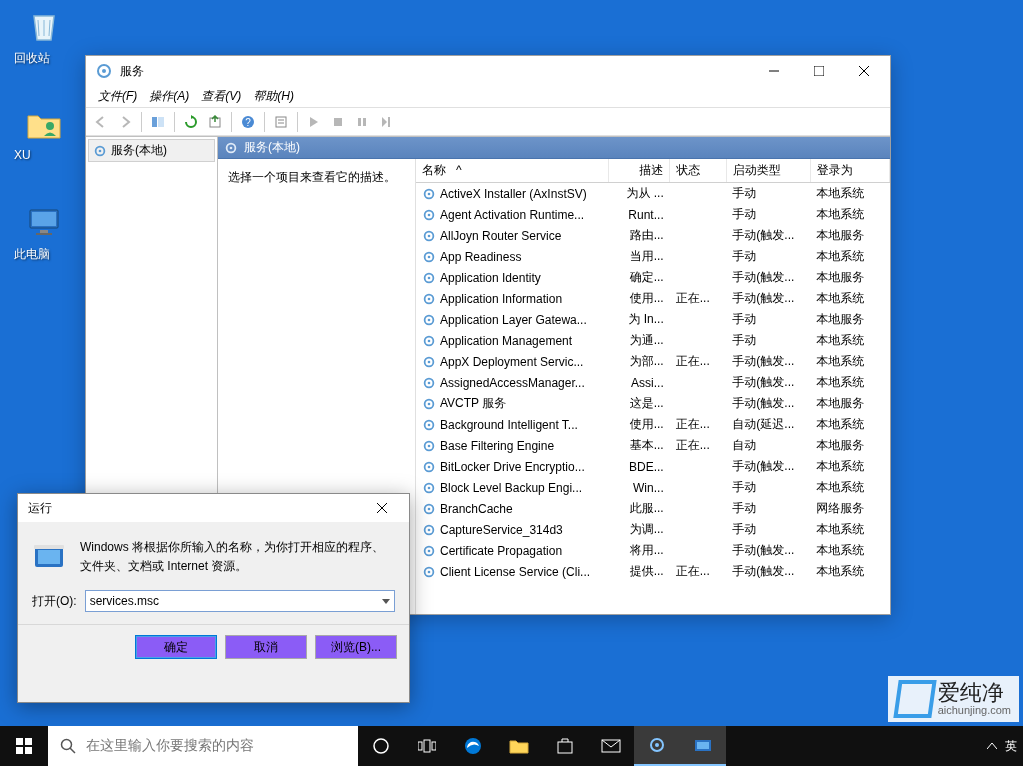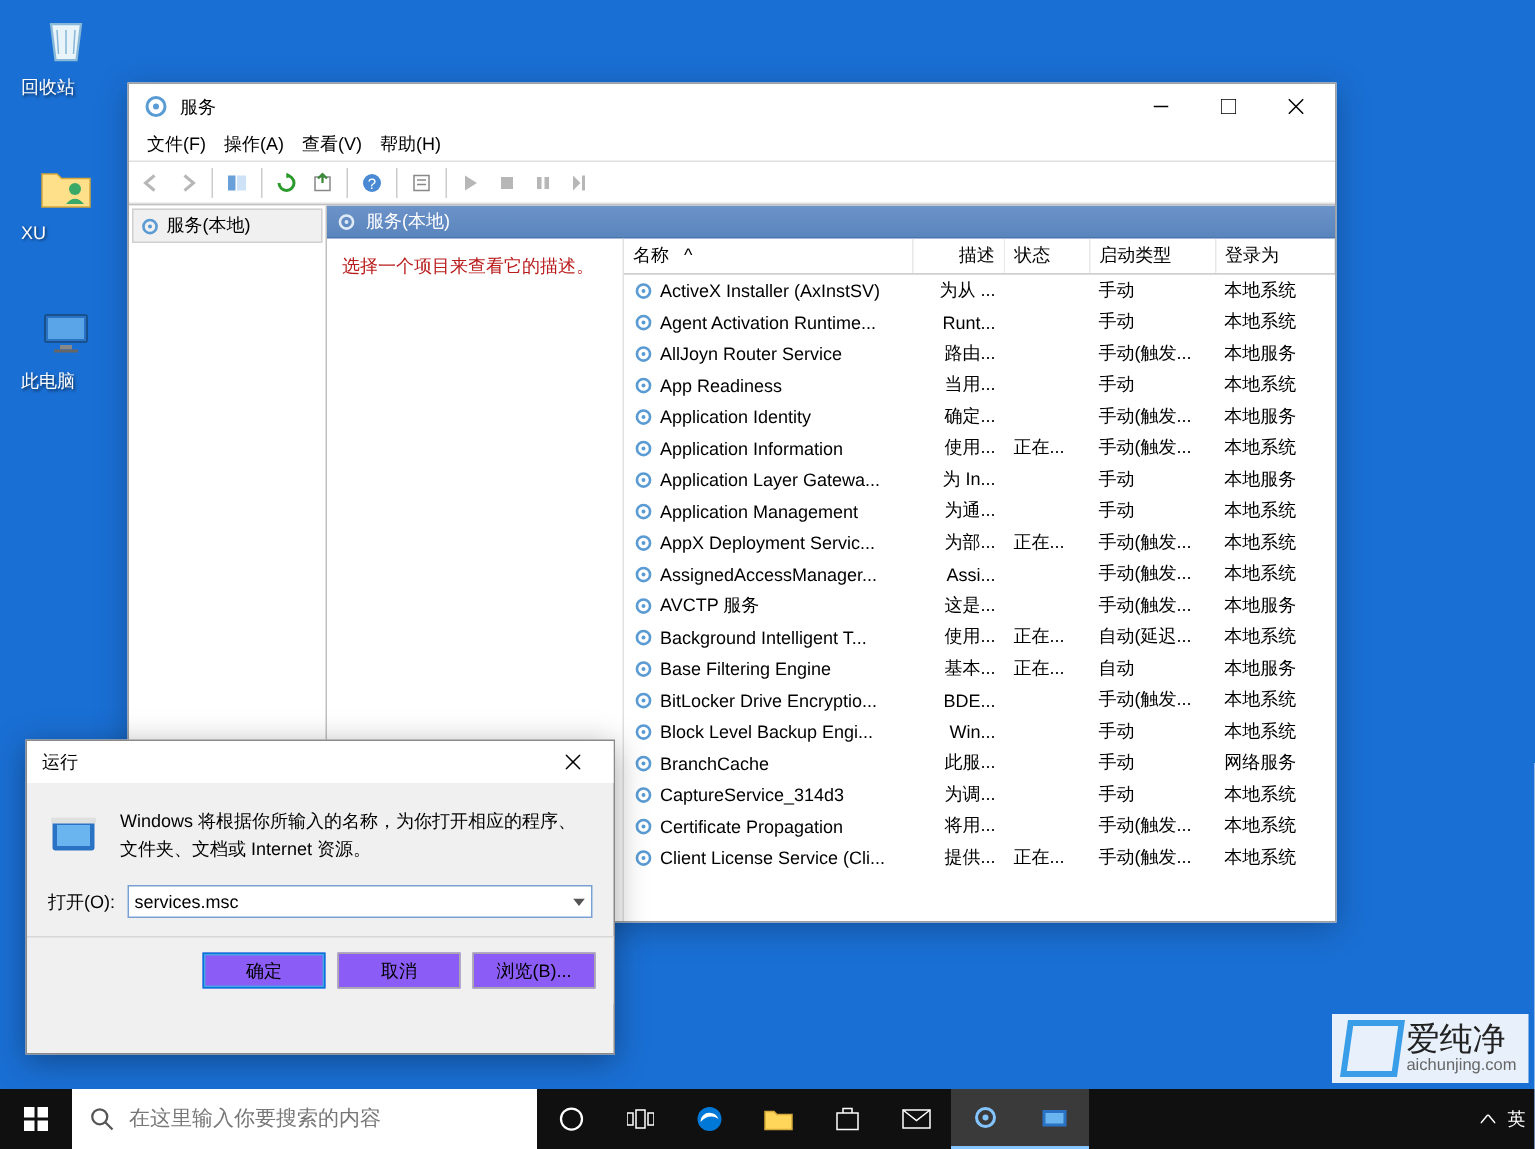--- a/index.html
+++ b/index.html
@@ -43,20 +43,21 @@
 .titlebar .winbtns { display:flex;}
 .titlebar .winbtn {
   width: 45px; height: 28px;
   display:flex;align-items:center;justify-content:center;
   color:#555; font-size:10px;
 }
 .menubar {
   height: 22px; display:flex; align-items:center; gap:12px;
   padding: 0 12px; font-size:12px; color:#000;
   border-bottom: 1px solid #e0e0e0;
+  font-style: italic;
 }
 .menubar span{cursor:default;}
 .toolbar {
   height: 28px; display:flex;align-items:center;gap:2px;
   padding: 0 4px;
   border-bottom:1px solid #e0e0e0;
 }
 .tbtn {
   width: 22px; height:22px;
   display:flex;align-items:center;justify-content:center;
@@ -79,21 +80,21 @@
 .right-pane { flex:1; display:flex;flex-direction:column; }
 .hdr-bar{
   height:22px;background:linear-gradient(#6d94c9,#5a84bd);
   color:#fff;display:flex;align-items:center;padding:0 6px;
   border-bottom:1px solid #4a74ad;
 }
 .hdr-bar .gear{margin-right:6px;}
 .content-split{flex:1;display:flex;overflow:hidden;}
 .desc-pane{
   width:198px;padding:10px;border-right:1px solid #e0e0e0;
-  font-size:12px;color:#b91c1c;
+  font-size:12px;color:#000000;
 }
 .list-pane{flex:1;overflow:auto;}
 table{width:100%;border-collapse:collapse;font-size:12px;}
 thead th{
   text-align:left;font-weight:400;padding:3px 6px;
   background:#fff;border-bottom:1px solid #d0d0d0;
   border-right:1px solid #e8e8e8;
   position:sticky;top:0;
 }
 tbody td{

